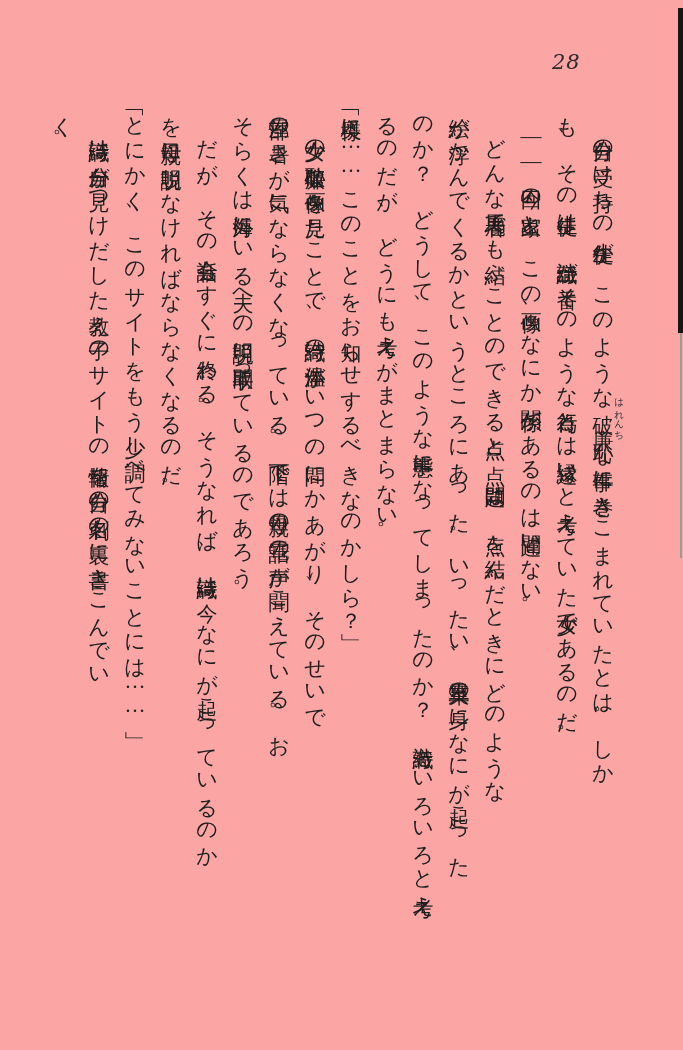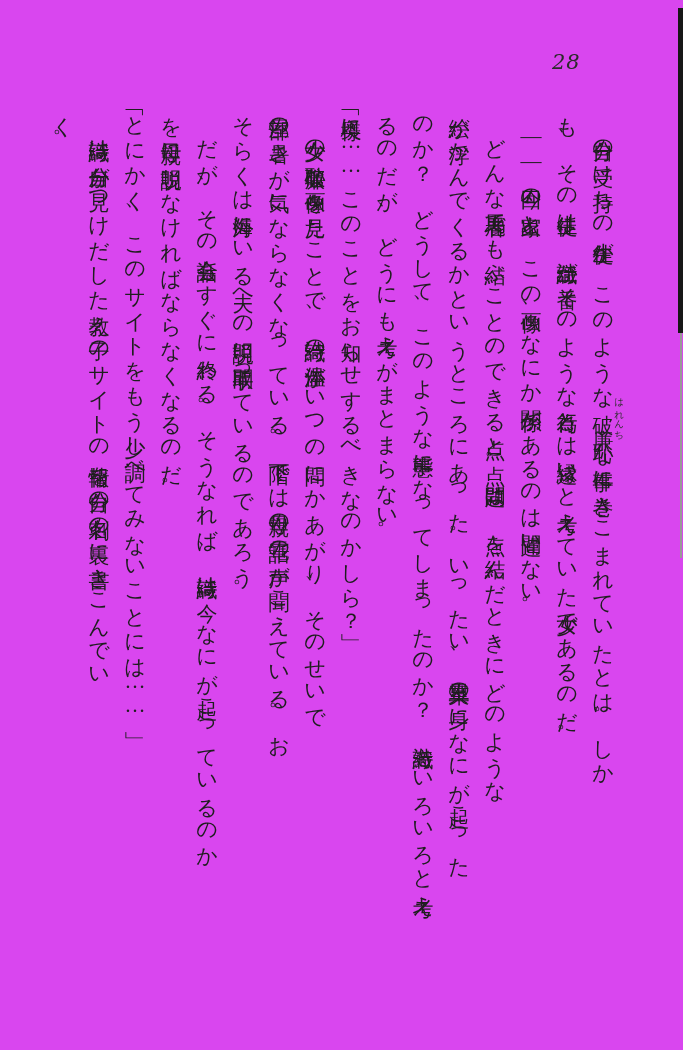--- a/index.html
+++ b/index.html
@@ -5,21 +5,21 @@
   html, body { margin: 0; padding: 0; }
   body {
     width: 683px; height: 1050px;
     position: relative;
     background: #f6f6f4;
     overflow: hidden;
     font-family: "Liberation Serif", "DejaVu Serif", serif;
   }
   .page {
     position: absolute; inset: 0;
-    background: #d946ef;
+    background: #fca5a5;
   }
   
   .edge-bar-dark {
     position: absolute; right: 0; top: 8px;
     width: 5px; height: 325px;
     background: #171717;
   }
   .edge-bar-light {
     position: absolute; right: 1px; top: 333px;
     width: 2px; height: 225px;

